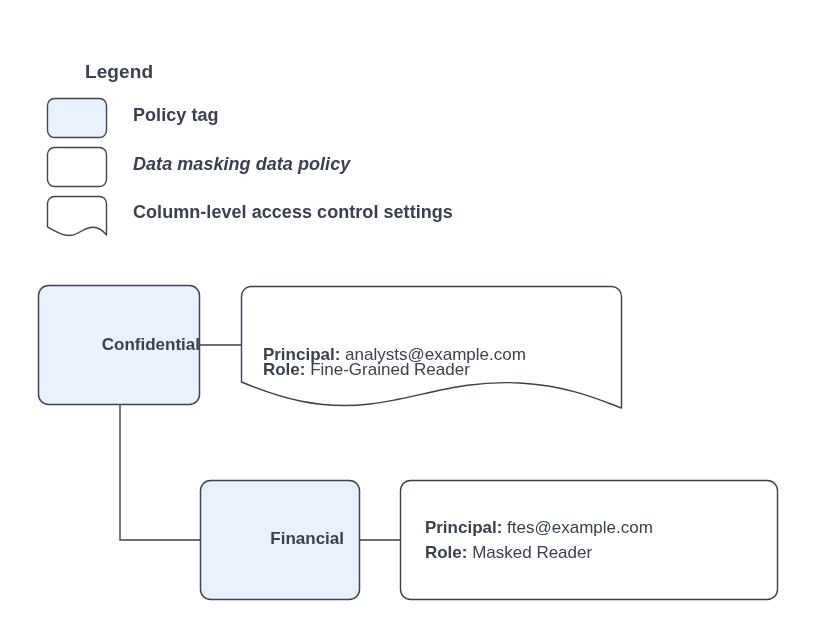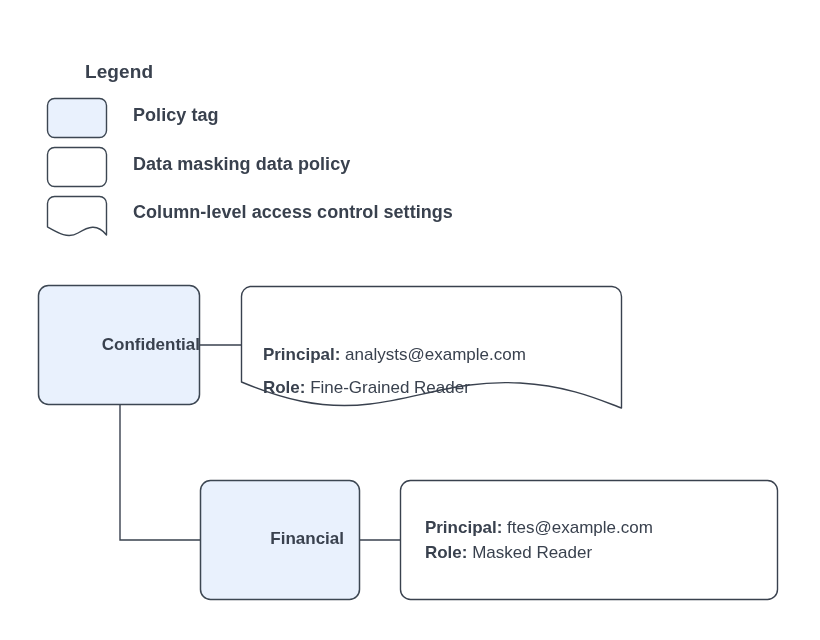--- a/index.html
+++ b/index.html
@@ -42,21 +42,21 @@
     letter-spacing: 0.1px;
     margin-left: 38px;
   }
   .legend-label {
     left: 133px;
     font-size: 18px;
     font-weight: bold;
     letter-spacing: 0.05px;
   }
   .legend-label.l0 { top: 105px; }
-  .legend-label.l1 { top: 154px; }
+  .legend-label.l1 { top: 154px; font-style: italic; }
   .legend-label.l2 { top: 202px; }
 
   .node-label {
     font-size: 17px;
     font-weight: bold;
     text-align: right;
   }
   .node-label.confidential {
     left: 38px;
     top: 335px;
@@ -69,21 +69,21 @@
   }
 
   .callout-line {
     font-size: 17px;
     font-weight: normal;
   }
   .callout-line b {
     font-weight: bold;
   }
   .c1-l0 { left: 244px; top: 325px; }
-  .c1-l1 { left: 244px; top: 358px; }
+  .c1-l1 { left: 244px; top: 340px; }
   .c2-l0 { left: 406px; top: 498px; }
   .c2-l1 { left: 406px; top: 523px; }
   .c2-l2 { left: 406px; top: 548px; }
 </style>
 </head>
 <body>
 
 <div id="canvas">
 
   <svg class="diagram-svg" viewBox="0 0 820 640">

